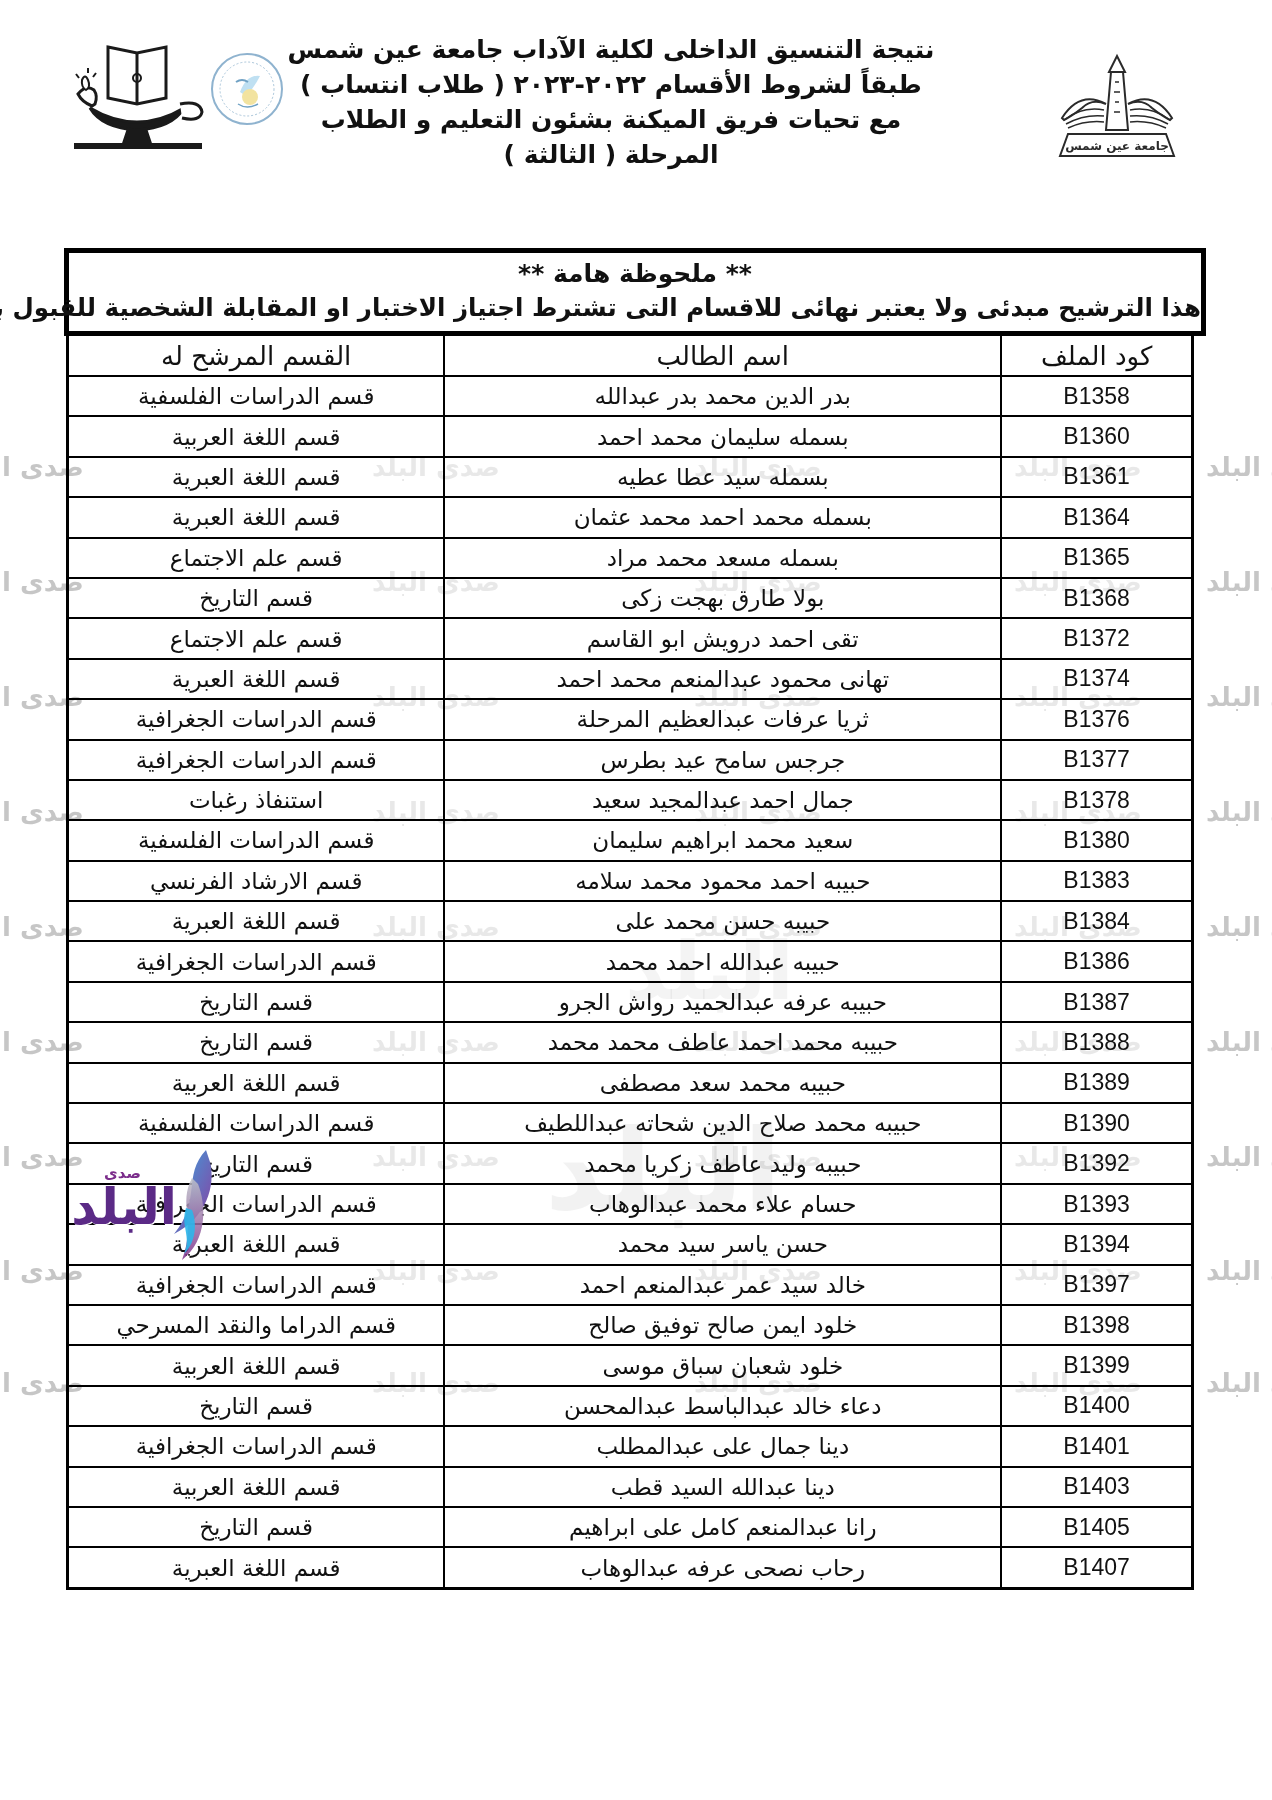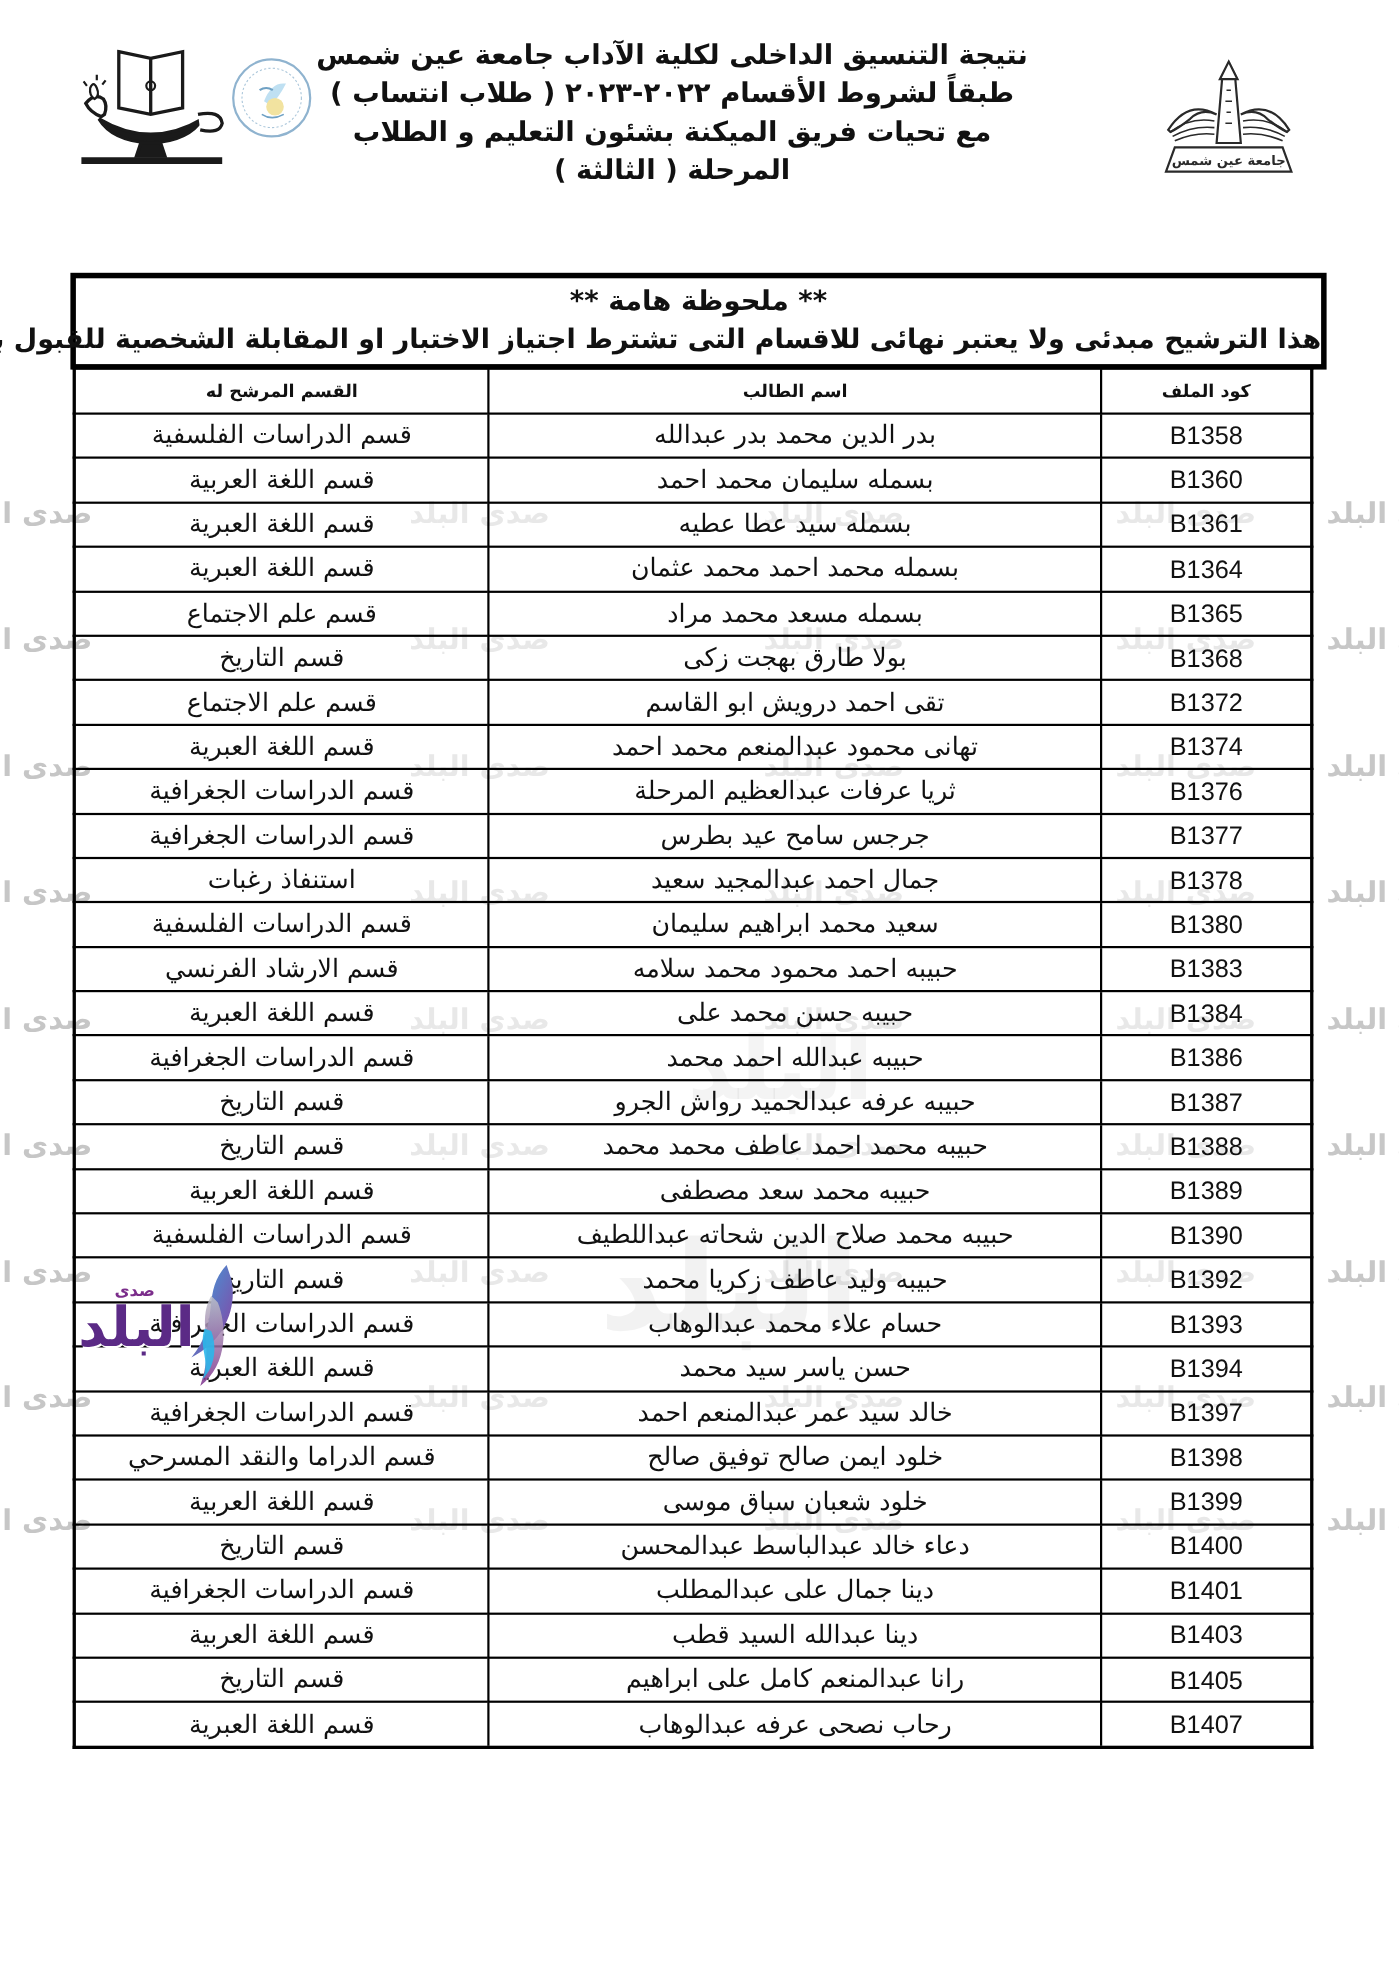--- a/index.html
+++ b/index.html
@@ -26,21 +26,21 @@
   
   .tbl-wrap{position:absolute; top:333px; left:66px; width:1128px;}
   table.results{
     width:100%; border-collapse:collapse; direction:rtl; table-layout:fixed;
     border:3px solid #000;
   }
   table.results th, table.results td{
     border:2.5px solid #000; text-align:center; vertical-align:middle;
     overflow:hidden; white-space:nowrap;
   }
-  table.results th{height:37px; font-size:16px; font-weight:bold;}
+  table.results th{height:37px; font-size:26px; font-weight:normal;}
   table.results td{height:36.4px; font-size:23px; font-weight:normal;}
   td.code-cell{font-family:"Liberation Sans","DejaVu Sans",sans-serif; font-size:27px; direction:ltr;margin-top:48px;}
   
   .wm{
     position:absolute; direction:rtl; font-weight:bold; font-size:26px;
     color:#8f8f8f; white-space:nowrap; pointer-events:none;
   }
   .wm-url{
     position:absolute; top:1308px; left:540px; font-size:42px; letter-spacing:2px;
     color:#c6c6c6; opacity:.75; font-weight:normal; pointer-events:none;

